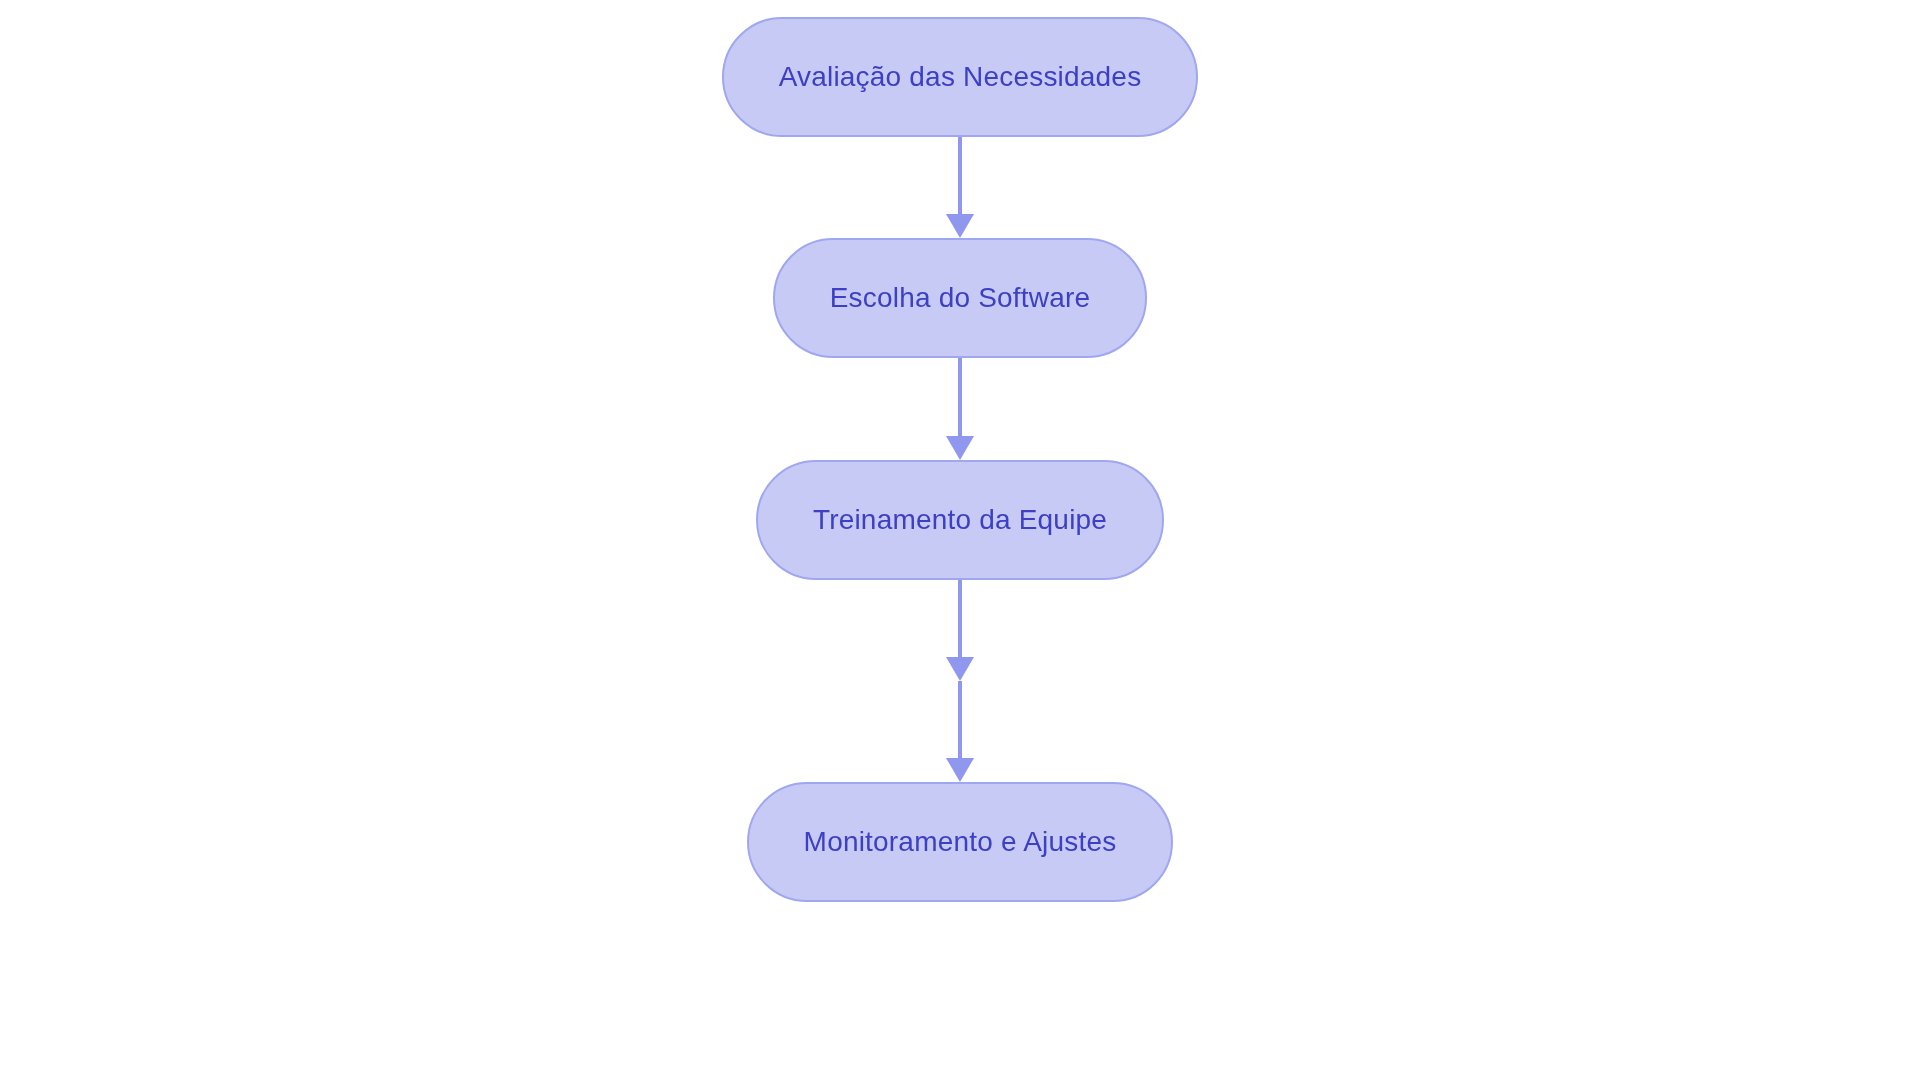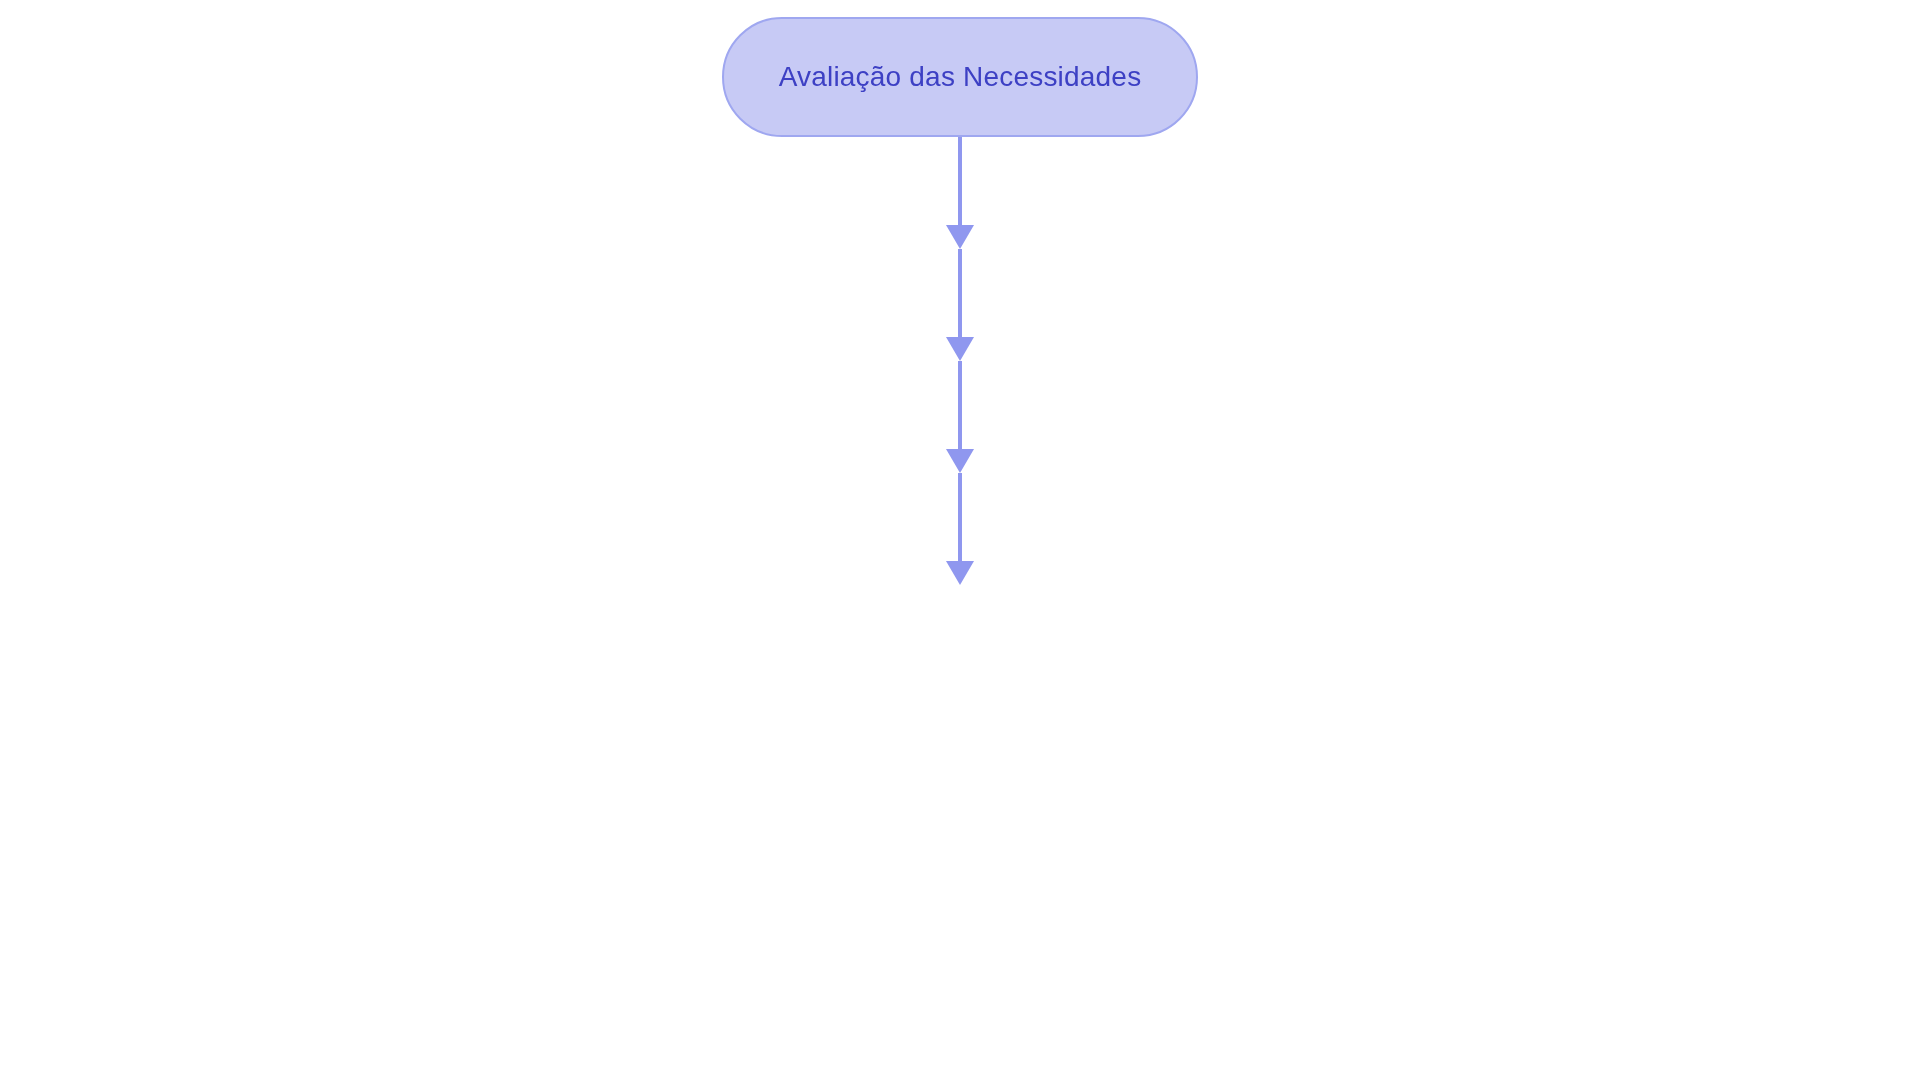--- a/index.html
+++ b/index.html
@@ -69,32 +69,41 @@
 
   <div class="node">
     <span class="node-label">Avaliação das Necessidades</span>
   </div>
 
   <div class="arrow">
     <div class="arrow-line"></div>
     <div class="arrow-head"></div>
   </div>
 
+  <div class="node">
+    <span class="node-label">Escolha do Software</span>
+  </div>
+
+  <div class="arrow">
+    <div class="arrow-line"></div>
+    <div class="arrow-head"></div>
+  </div>
+
+  <div class="node">
+    <span class="node-label">Treinamento da Equipe</span>
+  </div>
 
   <div class="arrow">
     <div class="arrow-line"></div>
     <div class="arrow-head"></div>
   </div>
 
 
   <div class="arrow">
     <div class="arrow-line"></div>
     <div class="arrow-head"></div>
   </div>
 
-
-  <div class="arrow">
-    <div class="arrow-line"></div>
-    <div class="arrow-head"></div>
+  <div class="node">
+    <span class="node-label">Monitoramento e Ajustes</span>
   </div>
-
 
 </div>
 
 </body></html>

